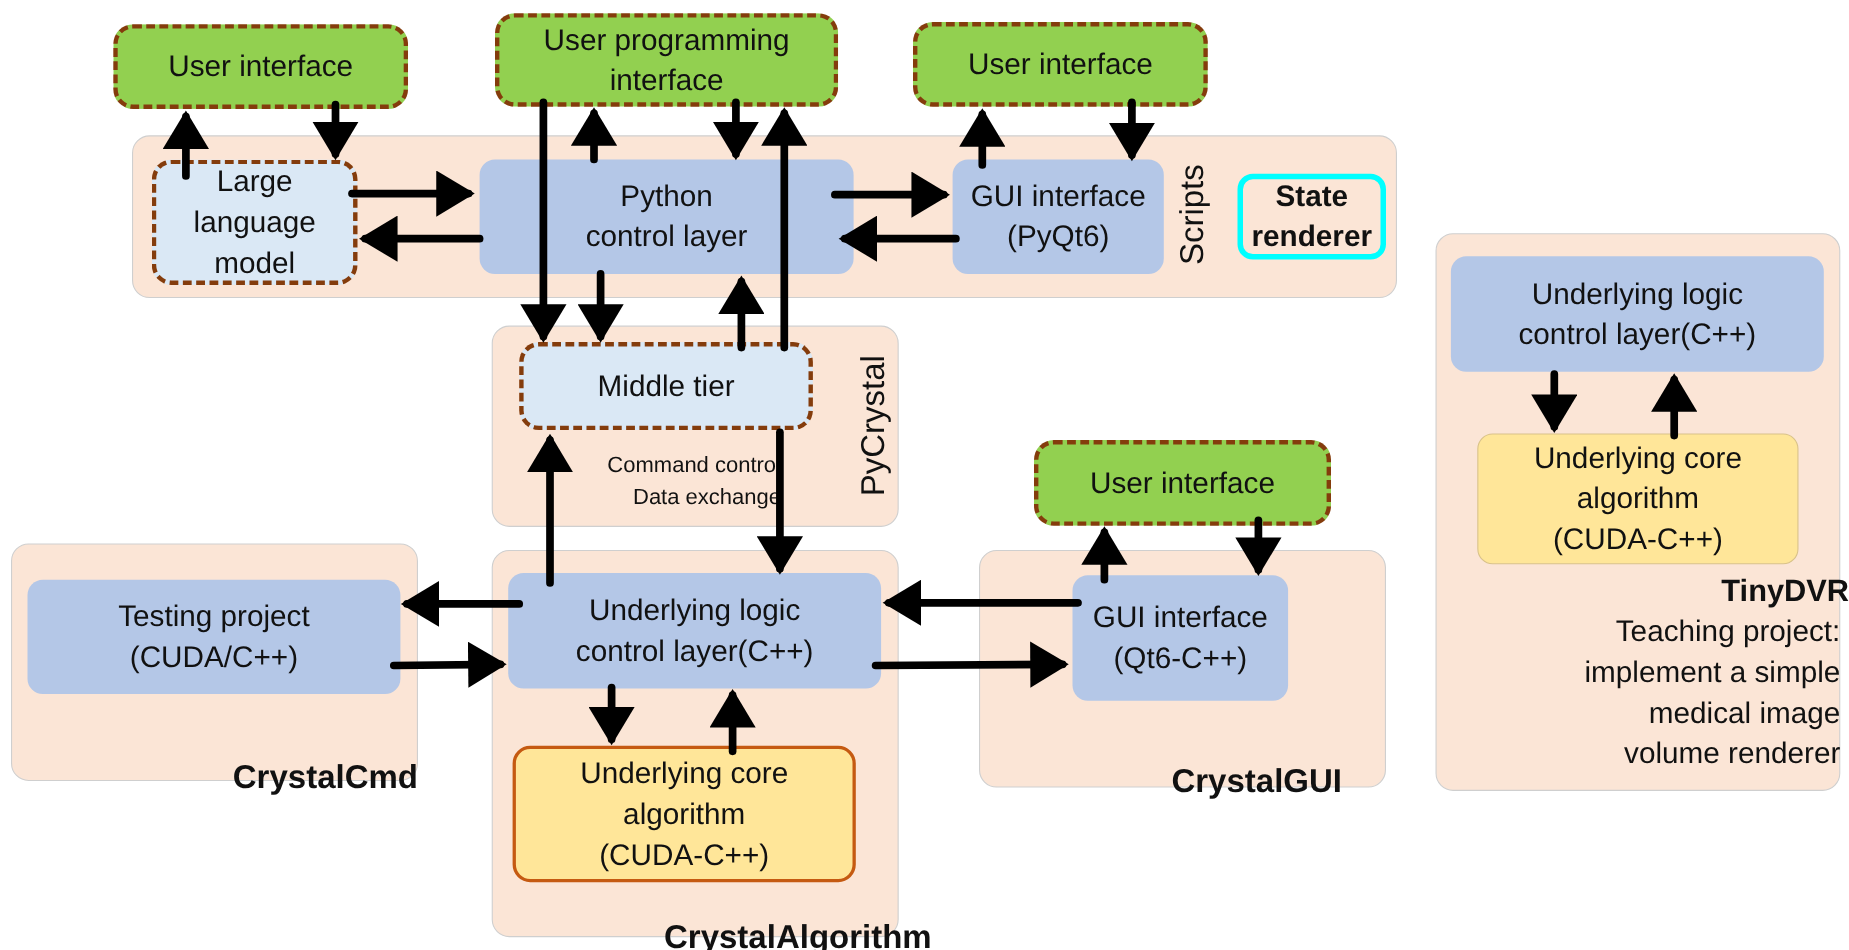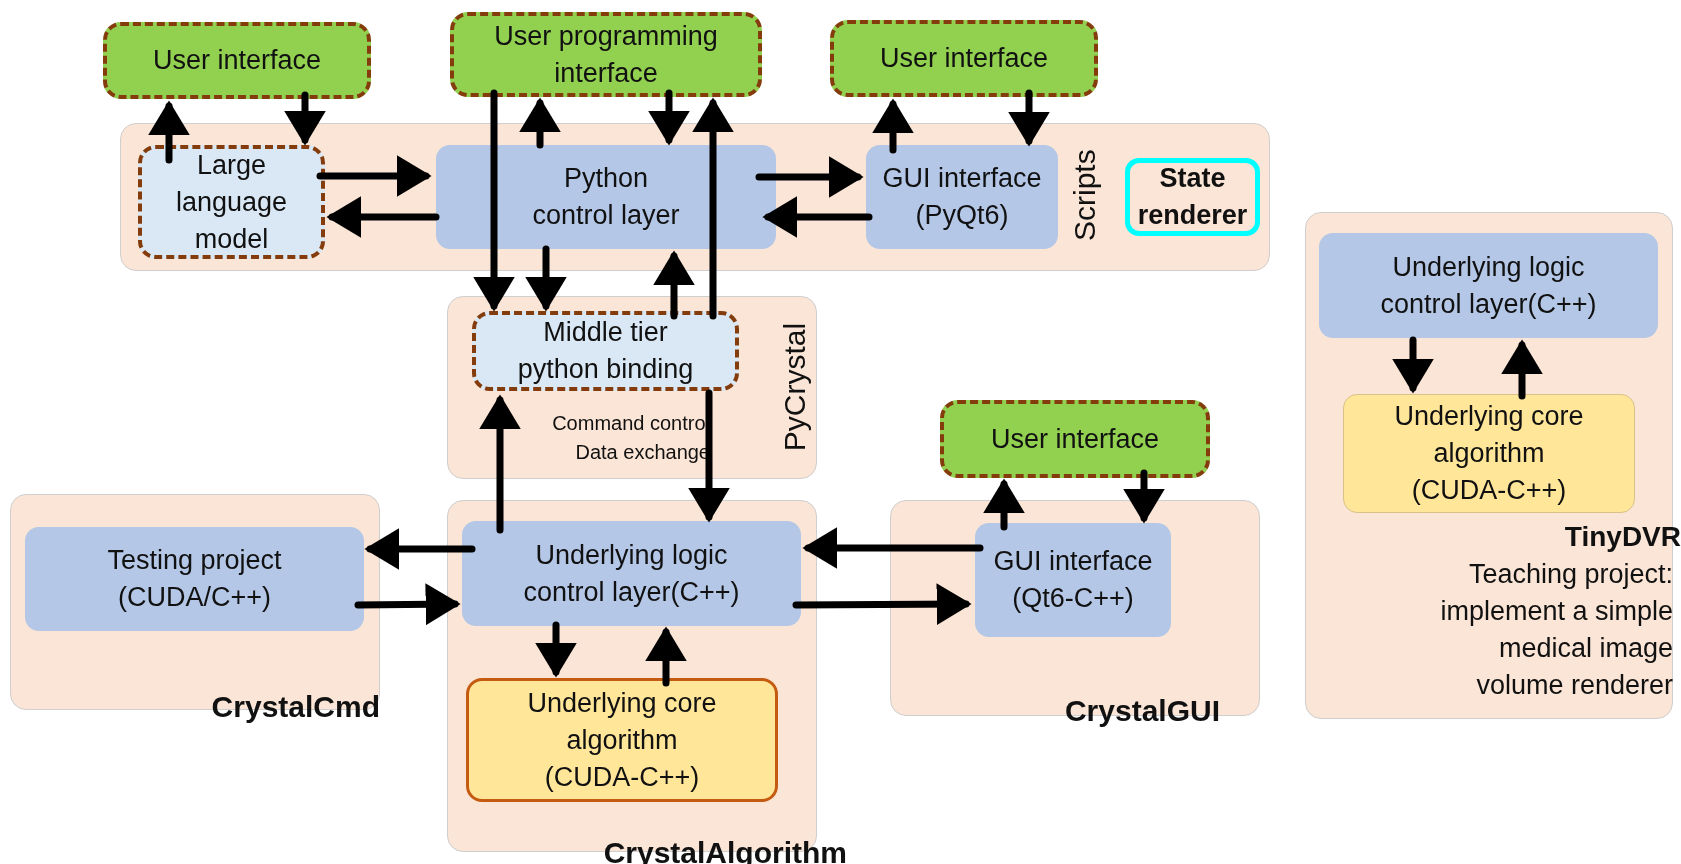--- a/index.html
+++ b/index.html
@@ -71,21 +71,20 @@
   <div>GUI interface</div>
   <div>(PyQt6)</div>
 </div>
 <div class="node cyan" style="left:1125px;top:158px;width:135px;height:78px;">
   <div>State</div>
   <div>renderer</div>
 </div>
 
 <div class="node lightblue" style="left:472px;top:311px;width:267px;height:80px;">
   <div>Middle tier</div>
-  <div>python binding</div>
 </div>
 <div class="label small" style="left:500px;top:409px;width:210px;">
   <div>Command control</div>
   <div>Data exchange</div>
 </div>
 
 <div class="node blue" style="left:25px;top:527px;width:339px;height:104px;">
   <div>Testing project</div>
   <div>(CUDA/C++)</div>
 </div>

